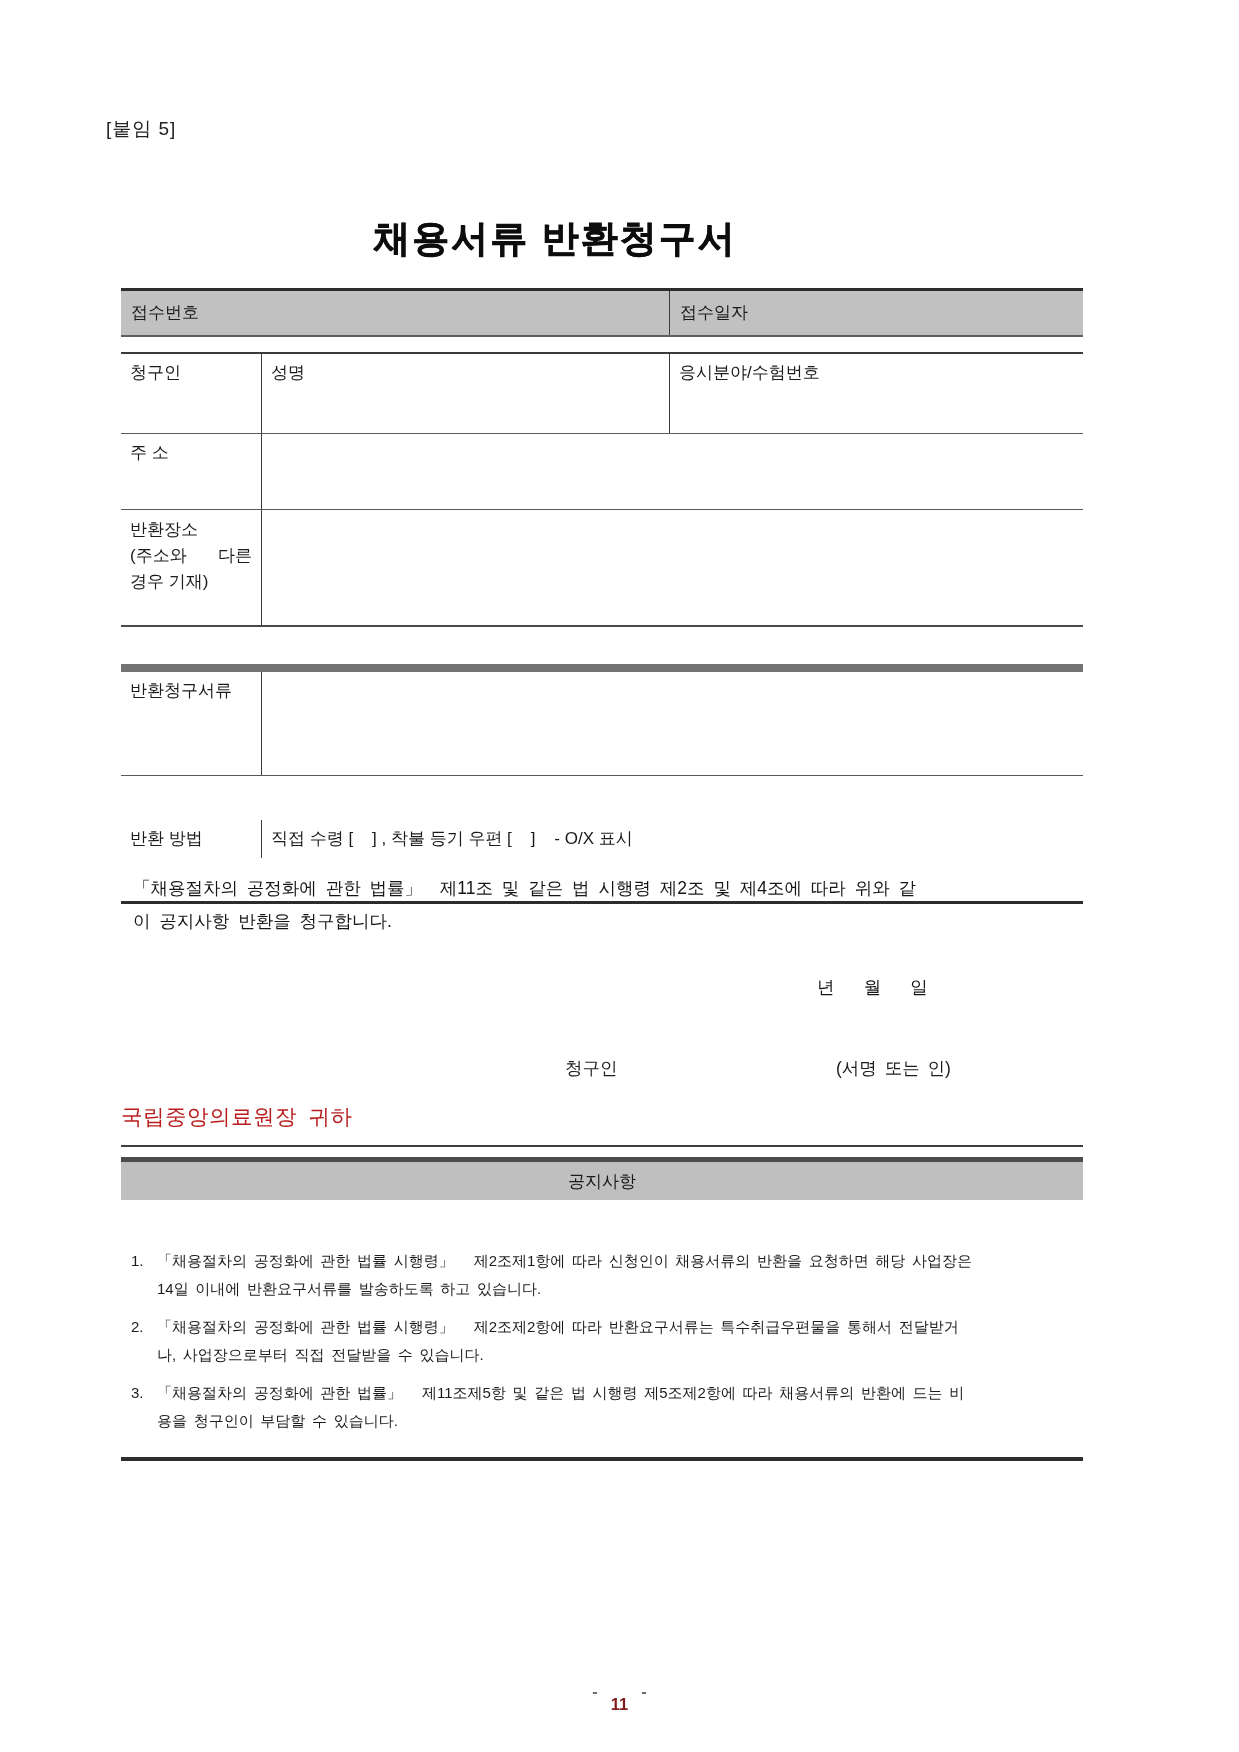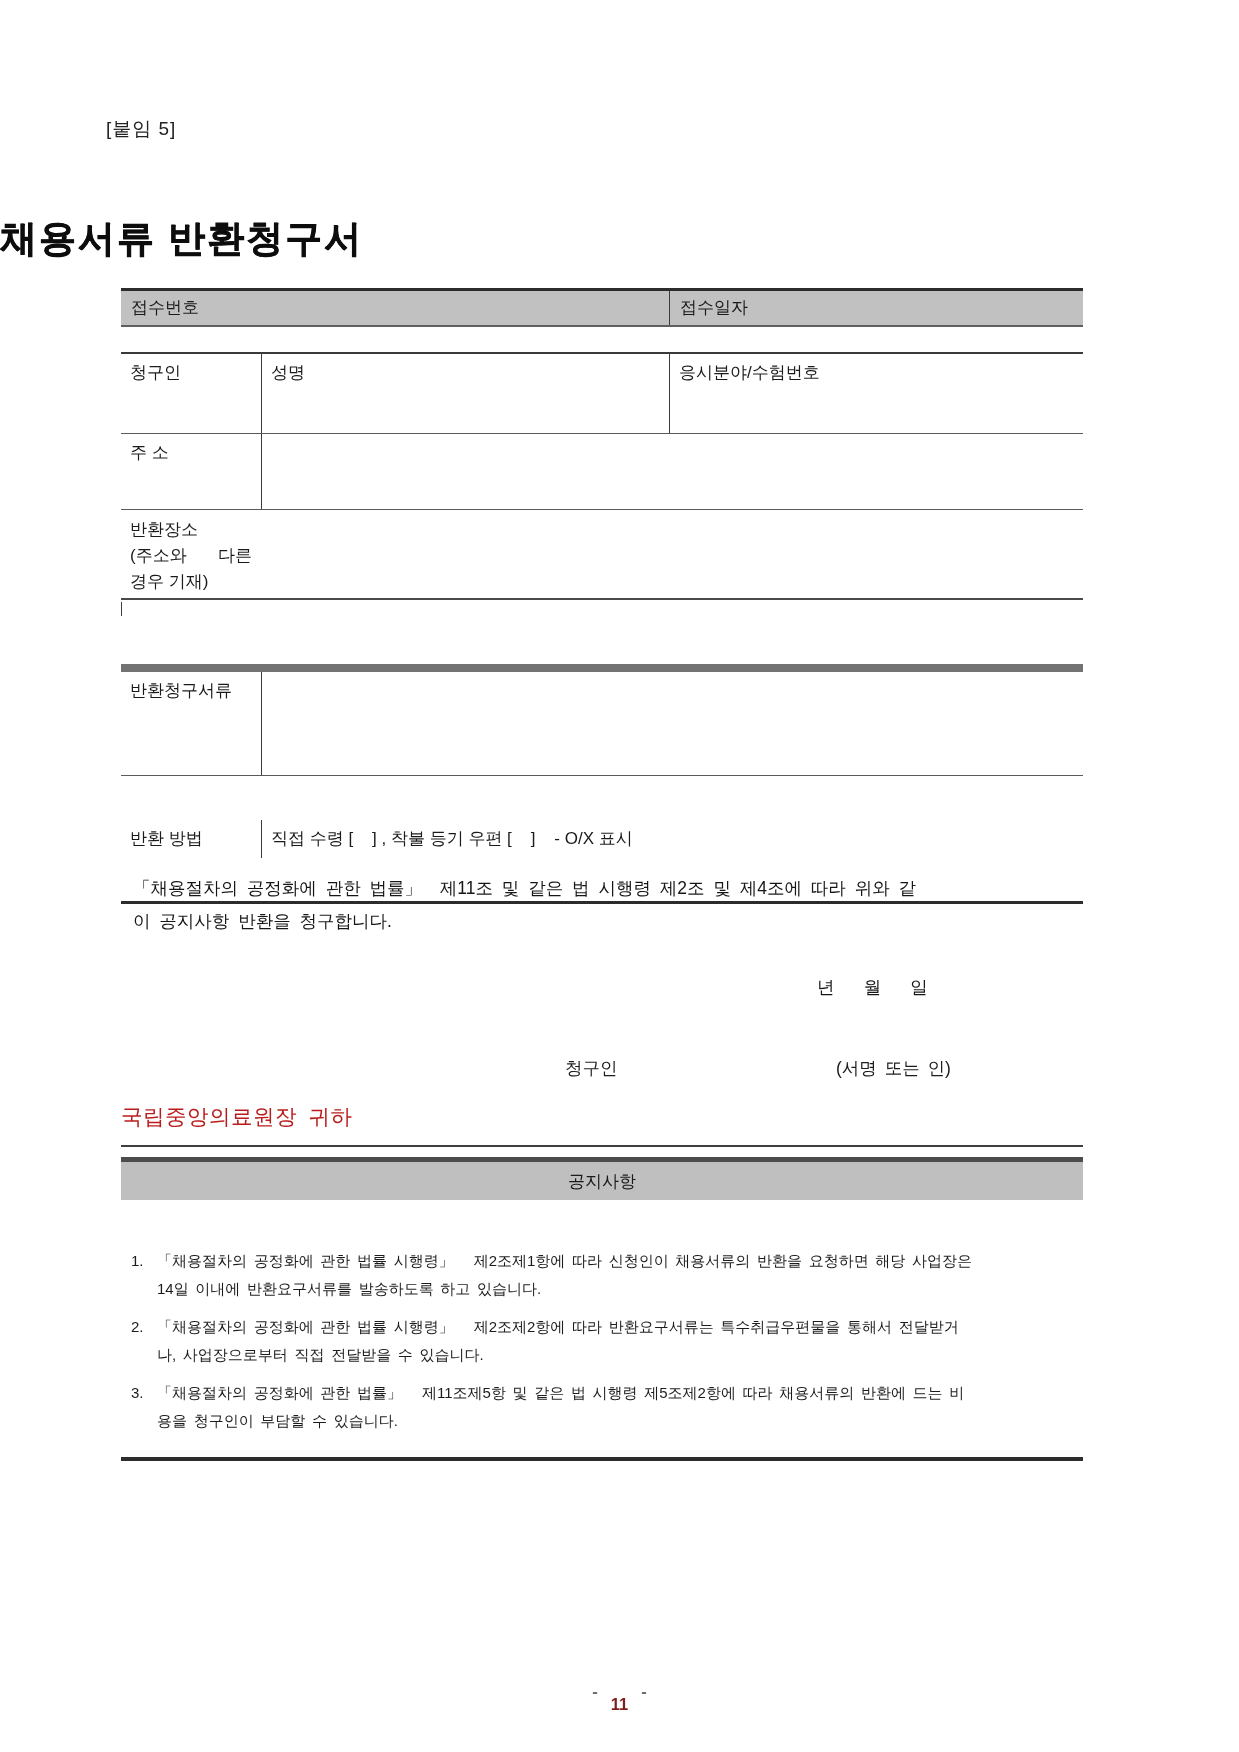--- a/index.html
+++ b/index.html
@@ -13,57 +13,57 @@
     overflow: hidden;
   }
 
   .attachment-label {
     position: absolute; left: 106px; top: 116px;
     font-size: 19px; letter-spacing: 1px; color: #222;
   }
 
   .doc-title {
     position: absolute; left: 0; top: 214px; width: 1110px;
-    text-align: left;
+    text-align: center;
     font-size: 37px; font-weight: 800; letter-spacing: 2px;
     color: #0d0d0d;
     -webkit-text-stroke: 0.6px #0d0d0d;
   }
 
   
   .tbl { position: absolute; left: 121px; width: 962px; box-sizing: border-box; }
   .row { display: flex; box-sizing: border-box; }
   .cell {
     box-sizing: border-box; padding: 7px 9px;
     font-size: 17px; color: #1a1a1a; line-height: 24px;
   }
   .v-line { border-left: 1.5px solid #3c3c3c; }
   .h-line { border-top: 1.5px solid #5a5a5a; }
 
   
   .receipt-band {
-    top: 288px; height: 39px;
+    top: 288px; height: 49px;
     background: #c1c1c1;
     border-top: 3px solid #2c2c2c;
     border-bottom: 2px solid #5f5f5f;
     display: flex;
   }
   .receipt-band .cell { display: flex; align-items: center; padding: 0 10px; }
   .receipt-band .c1 { width: 548px; }
   .receipt-band .c2 { flex: 1; border-left: 1.5px solid #3c3c3c; }
 
   
   .claimant-tbl {
     top: 352px;
     border-top: 2px solid #3a3a3a;
     border-bottom: 2px solid #4a4a4a;
   }
   .row-claimant { height: 79px; }
   .row-addr { height: 76px; }
-  .row-place { height: 89px; flex-direction: column; }
+  .row-place { height: 116px; }
   .col-label { width: 140px; }
   .col-mid { width: 408px; }
   .col-rest { flex: 1; }
   .label-lines div { line-height: 26px; }
   .justify-line { text-align: justify; text-align-last: justify; }
 
   
   .return-tbl {
     top: 664px;
     border-top: 8px solid #737373;

